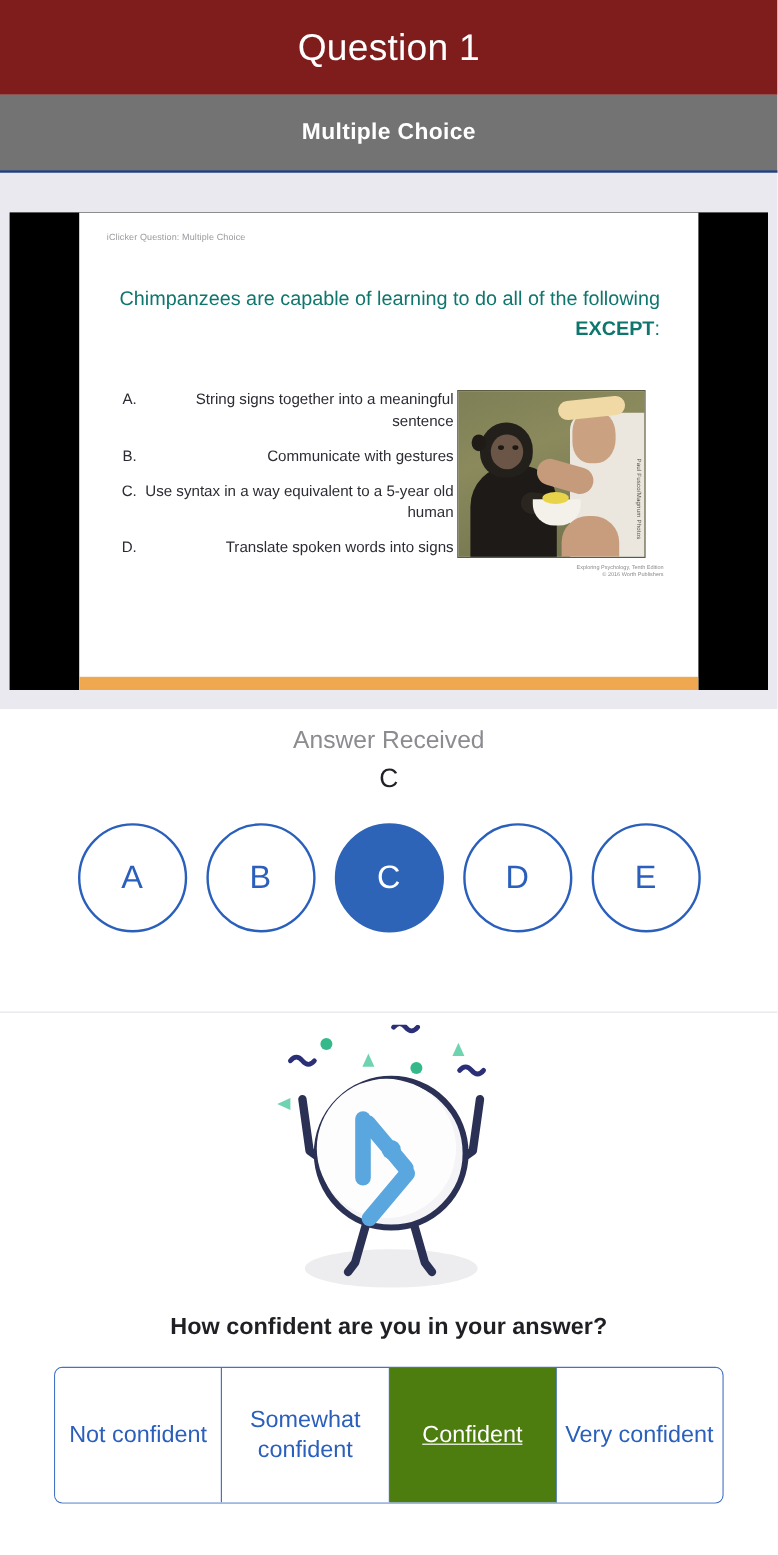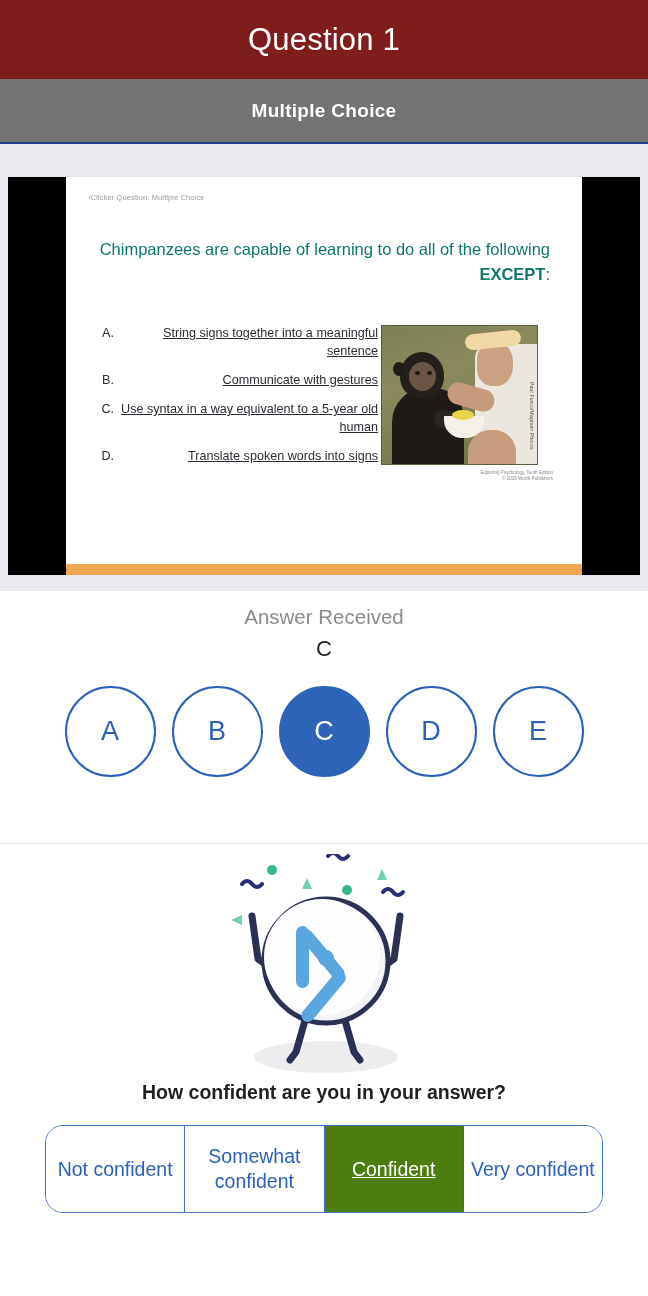--- a/index.html
+++ b/index.html
@@ -100,21 +100,21 @@
   .choice {
     display: flex;
     margin-bottom: 11px;
     font-size: 12.6px;
     line-height: 18px;
     color: #2c2c34;
   }
   .choice-letter {
     width: 26px; flex: none;
   }
-  .choice-text { flex: 1; text-decoration: underline; }
+  .choice-text { flex: 1; }
   .slide-figure {
     position: absolute;
     left: 315px; top: 148px;
     width: 172px;
   }
   .figure-img {
     width: 157px; height: 140px;
     position: relative;
     overflow: hidden;
     background: linear-gradient(160deg,#7e7f55 0%,#8a8a5d 35%,#6e6f4a 100%);
@@ -241,29 +241,29 @@
     display: flex; flex-direction: column; align-items: center;
     padding-top: 10px;
   }
   .mascot-wrap { width: 220px; height: 225px; position: relative; }
 
   
   .confidence-question {
     font-size: 19.5px;
     font-weight: bold;
     color: #1f1f24;
-    margin-top: 2px;
+    margin-top: 16px;
   }
   .confidence-bar {
     margin-top: 21px;
     width: 558px;
-    height: 88px;
+    height: 114px;
     display: flex;
     border: 1.5px solid #4472C4;
-    border-radius: 18px;
+    border-radius: 7px;
     overflow: hidden;
     background: #ffffff;
   }
   .conf-btn {
     flex: 1;
     display: flex; align-items: center; justify-content: center;
     text-align: center;
     font-size: 19.5px;
     line-height: 25px;
     color: #2A5FBC;

